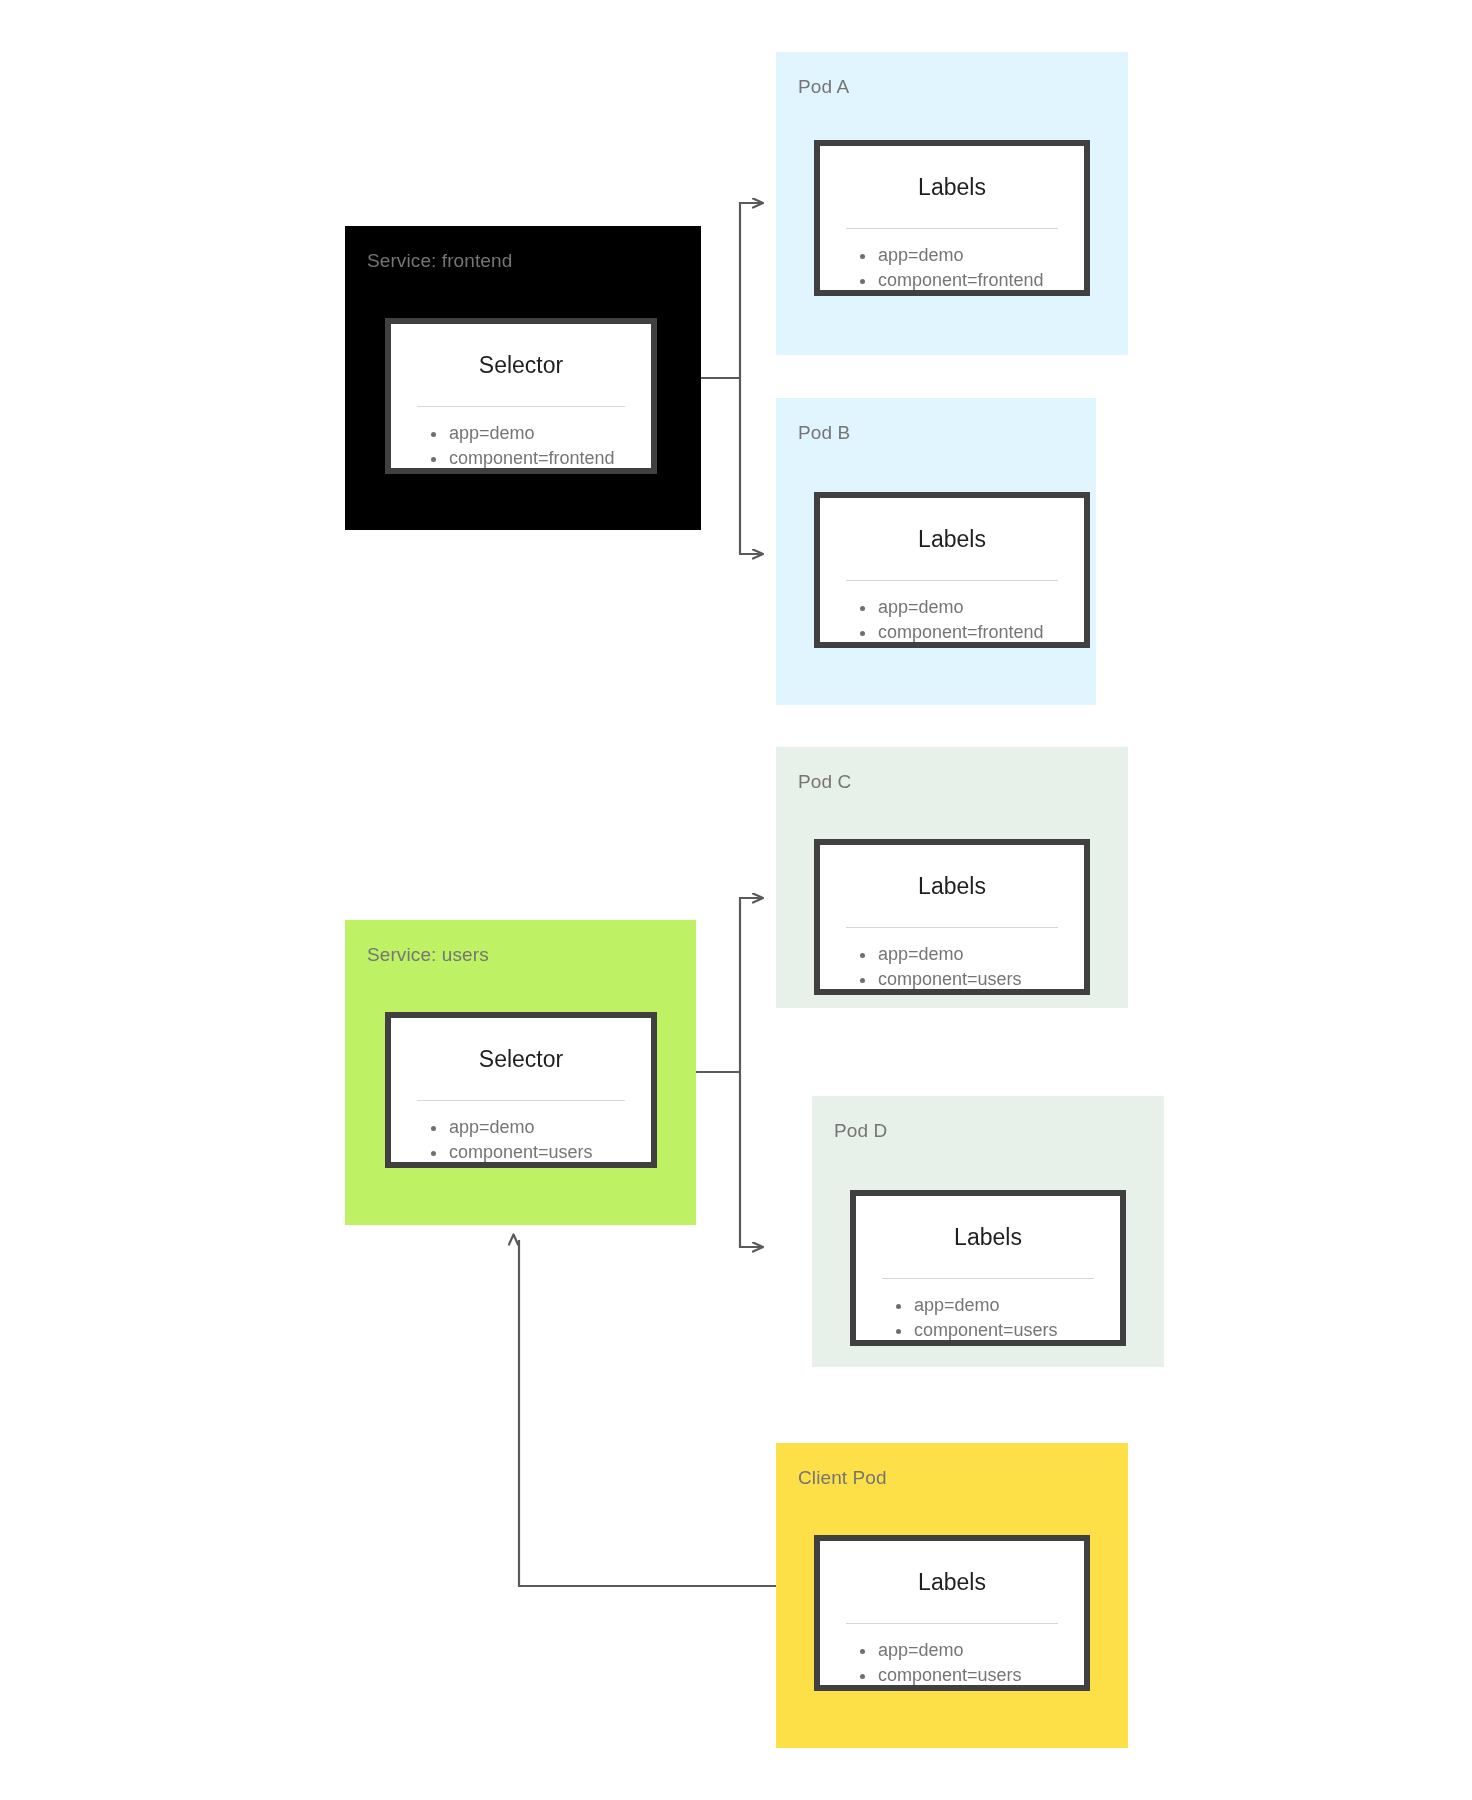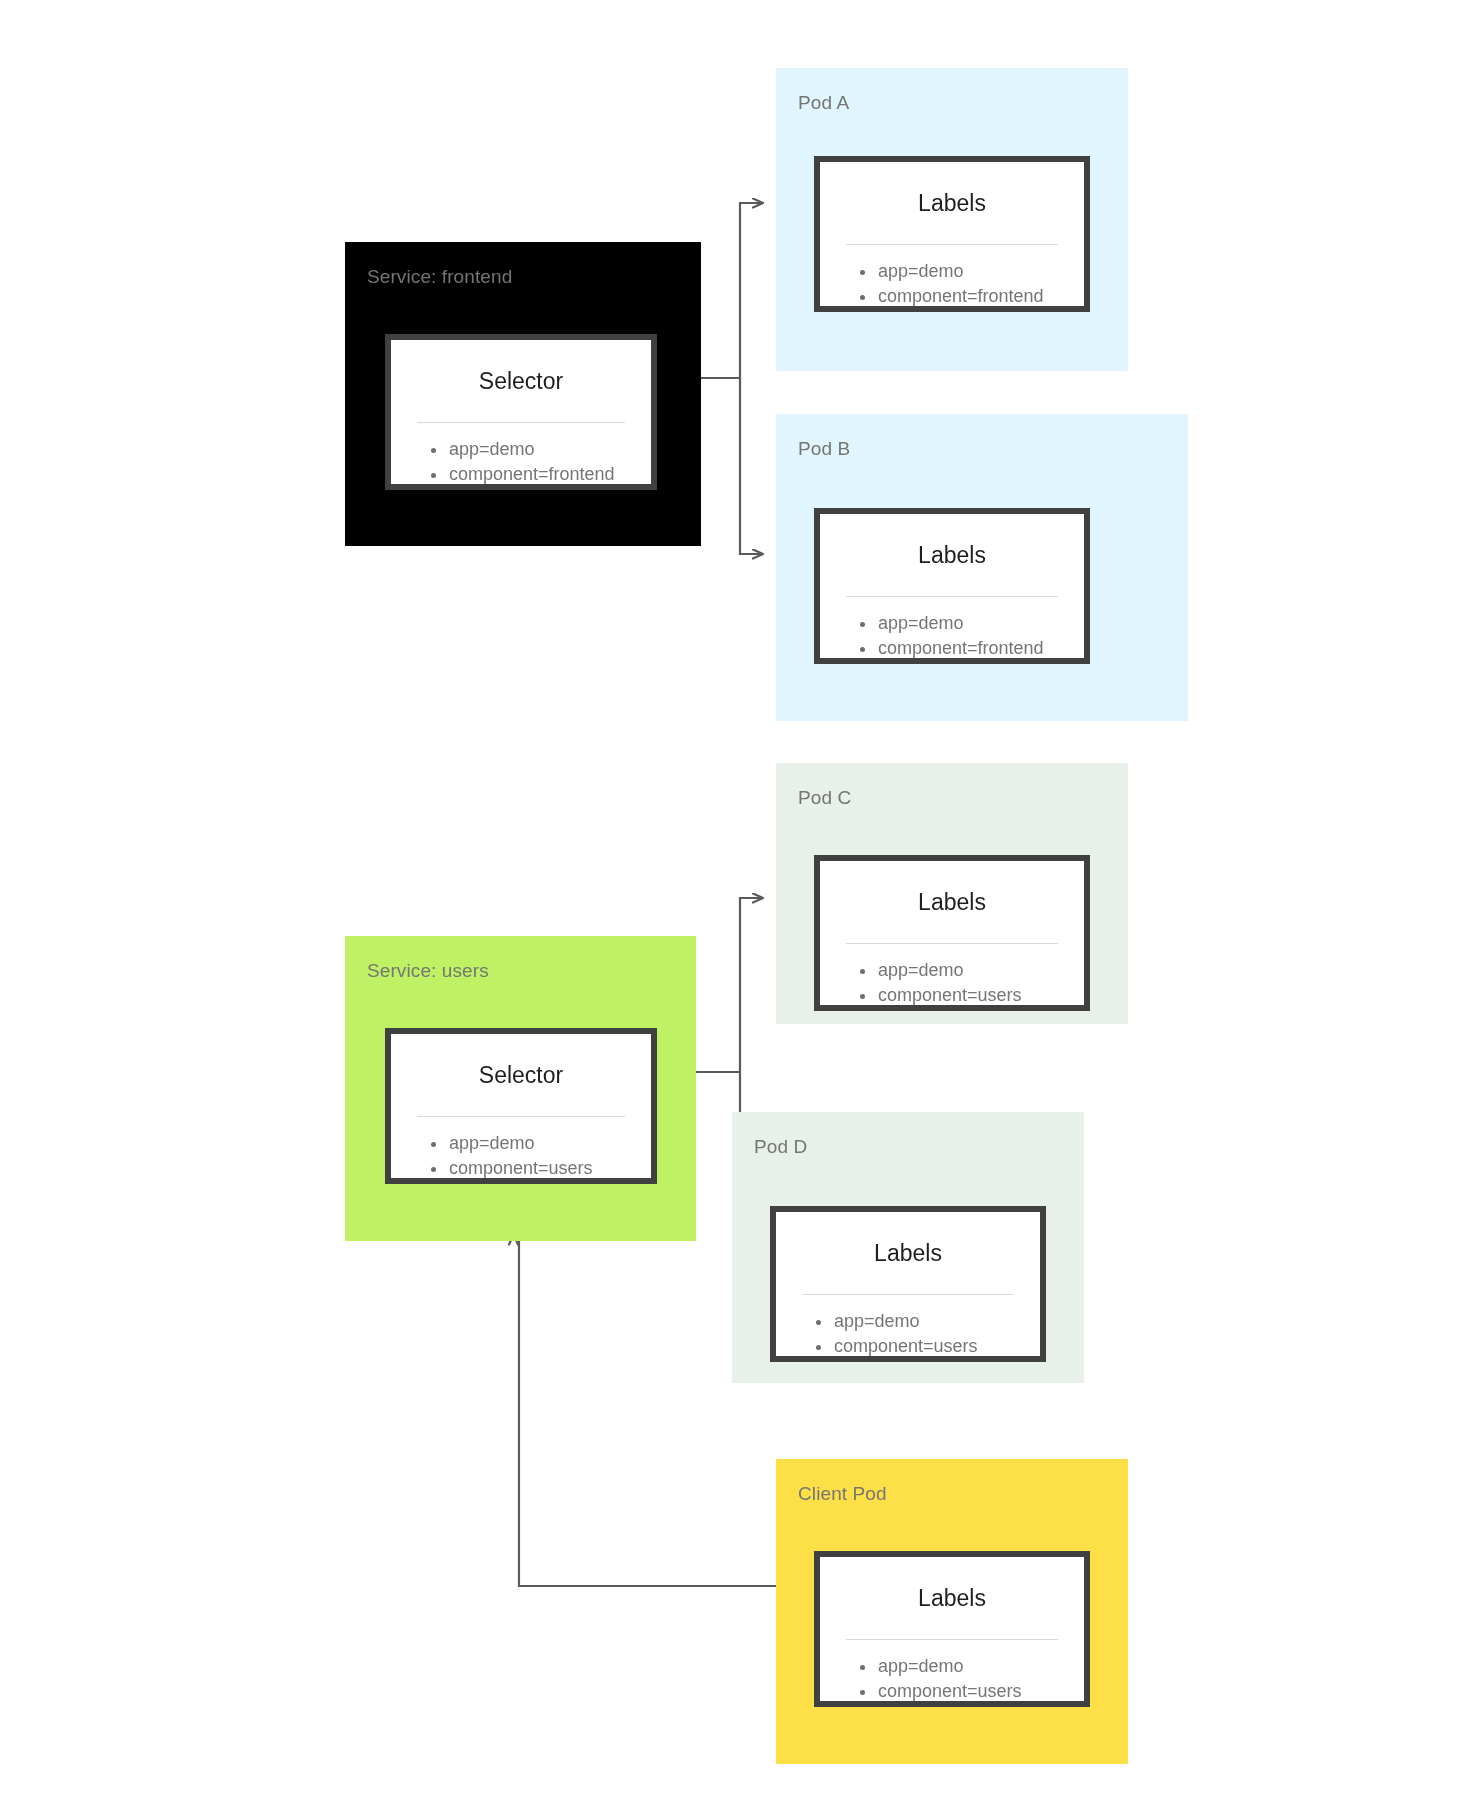--- a/index.html
+++ b/index.html
@@ -8,21 +8,20 @@
     background:#ffffff;
     font-family:"Liberation Sans", sans-serif;
     overflow:hidden;
   }
   #stage{position:relative;width:1472px;height:1800px;}
 
   
   .group{
     position:absolute;
     box-sizing:border-box;
-    margin-top:16px;
   }
   .group-title{
     position:absolute;
     left:22px;
     top:24px;
     font-size:19px;
     color:#757575;
     letter-spacing:.1px;
     white-space:nowrap;
   }
@@ -101,21 +100,21 @@
     <div class="card" style="left:38px;top:88px;width:276px;height:156px;">
       <div class="card-title">Labels</div>
       <div class="card-rule"></div>
       <ul class="card-list">
         <li>app=demo</li>
         <li>component=frontend</li>
       </ul>
     </div>
   </div>
 
-  <div class="group" style="left:776px;top:398px;width:412px;height:307px;background:#e1f5fe;">
+  <div class="group" style="left:776px;top:398px;width:320px;height:307px;background:#e1f5fe;">
     <div class="group-title">Pod B</div>
     <div class="card" style="left:38px;top:94px;width:276px;height:156px;">
       <div class="card-title">Labels</div>
       <div class="card-rule"></div>
       <ul class="card-list">
         <li>app=demo</li>
         <li>component=frontend</li>
       </ul>
     </div>
   </div>
@@ -137,21 +136,21 @@
     <div class="card" style="left:38px;top:92px;width:276px;height:156px;">
       <div class="card-title">Labels</div>
       <div class="card-rule"></div>
       <ul class="card-list">
         <li>app=demo</li>
         <li>component=users</li>
       </ul>
     </div>
   </div>
 
-  <div class="group" style="left:732px;top:1096px;width:352px;height:271px;background:#e8f0ea;">
+  <div class="group" style="left:812px;top:1096px;width:352px;height:271px;background:#e8f0ea;">
     <div class="group-title">Pod D</div>
     <div class="card" style="left:38px;top:94px;width:276px;height:156px;">
       <div class="card-title">Labels</div>
       <div class="card-rule"></div>
       <ul class="card-list">
         <li>app=demo</li>
         <li>component=users</li>
       </ul>
     </div>
   </div>

